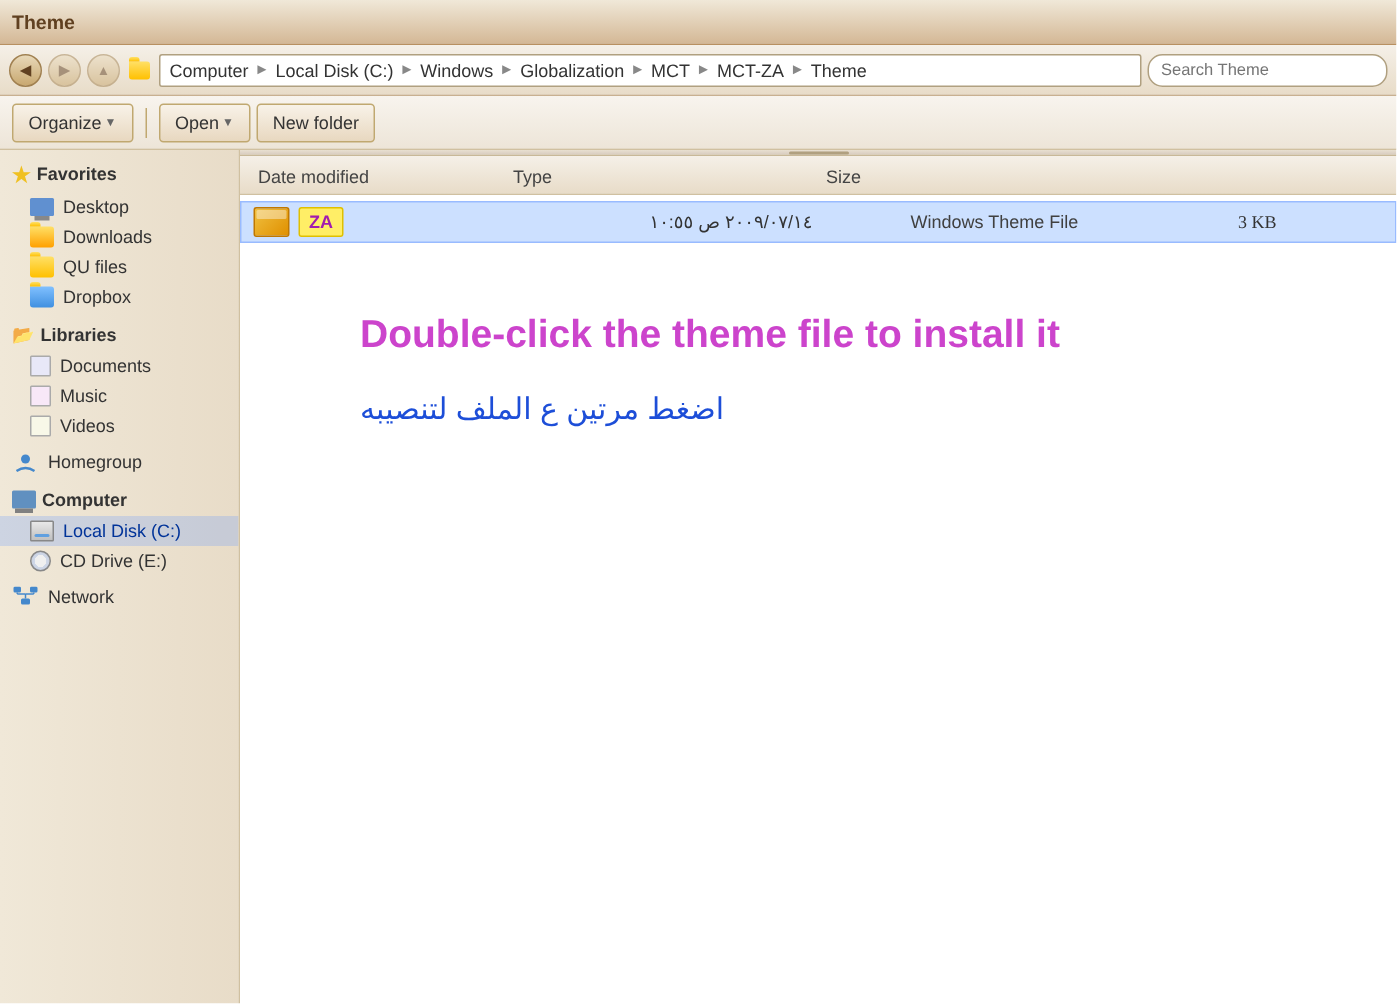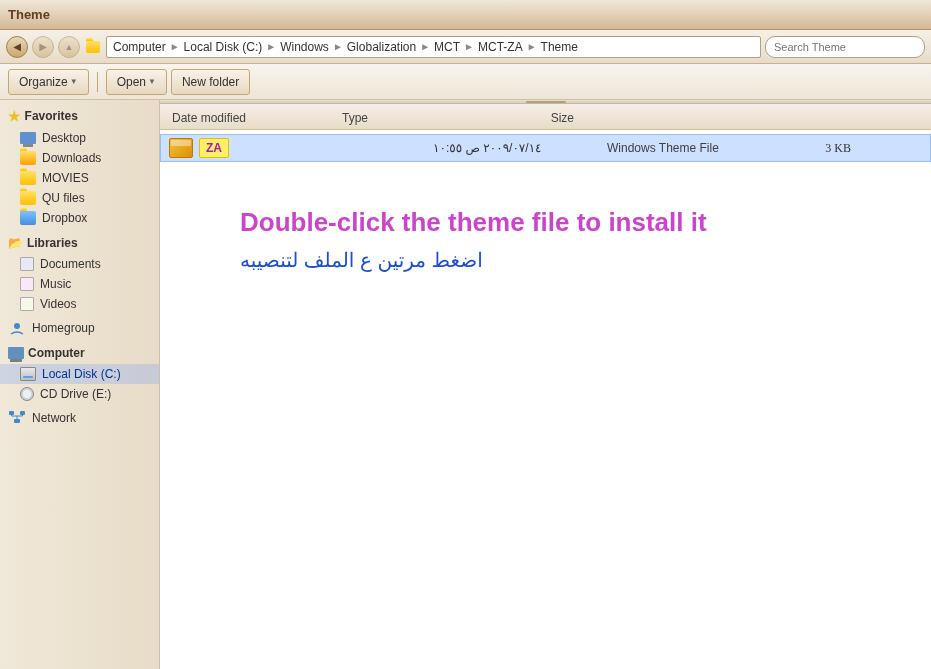--- a/index.html
+++ b/index.html
@@ -351,21 +351,21 @@
     .instructions {
       margin: 40px 80px;
       text-align: left;
     }
 
     .instruction-en {
       font-size: 26px;
       font-weight: bold;
       color: #cc44cc;
       line-height: 1.3;
-      margin-bottom: 8px;
+      margin-bottom: 20px;
     }
 
     .instruction-ar {
       font-size: 20px;
       color: #1d4ed8;
       direction: rtl;
     }
 
     .expand-arrow {
       font-size: 8px;
@@ -453,24 +453,20 @@
         <span class="star-icon">★</span>
         <span>Favorites</span>
       </div>
       <div class="sidebar-item">
         <div class="desktop-icon"></div>
         <span>Desktop</span>
       </div>
       <div class="sidebar-item">
         <div class="folder-icon" style="background:linear-gradient(to bottom,#ffe066,#ffa000);"></div>
         <span>Downloads</span>
-      </div>
-      <div class="sidebar-item">
-        <div class="folder-icon"></div>
-        <span>MOVIES</span>
       </div>
       <div class="sidebar-item">
         <div class="folder-icon"></div>
         <span>QU files</span>
       </div>
       <div class="sidebar-item">
         <div class="folder-icon" style="background:linear-gradient(to bottom,#80c0ff,#4090e0);"></div>
         <span>Dropbox</span>
       </div>
     </div>

